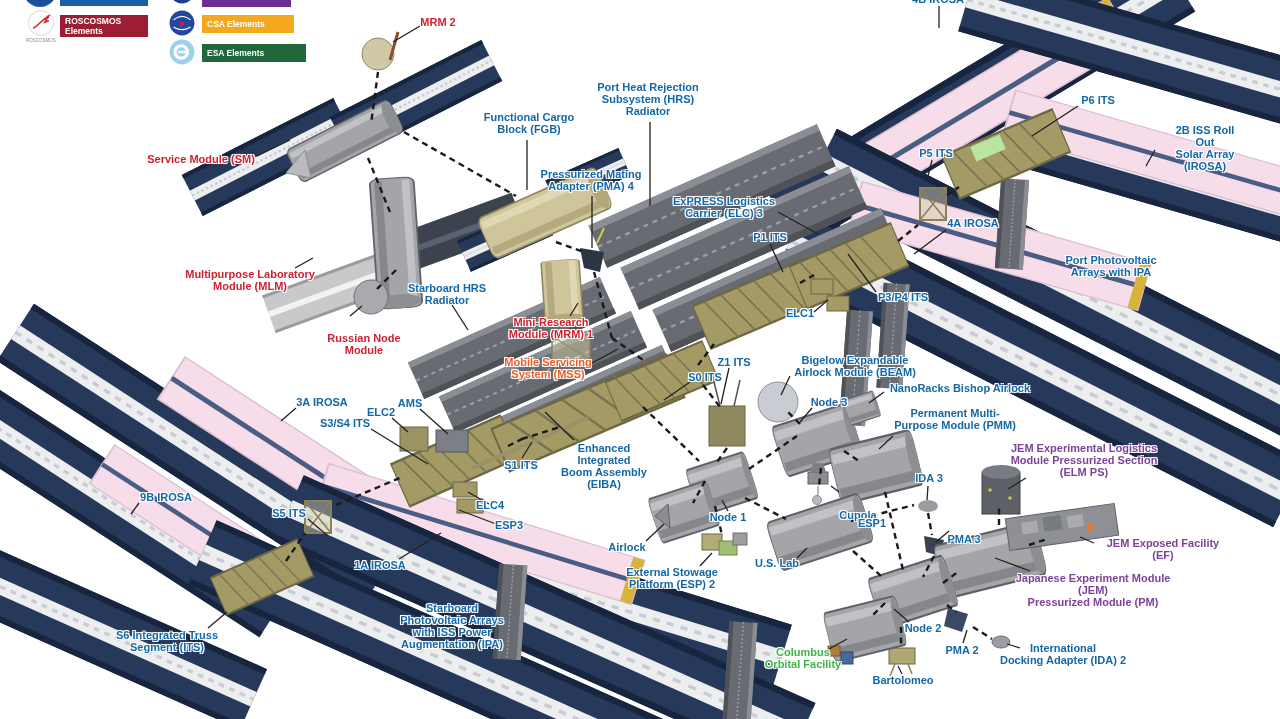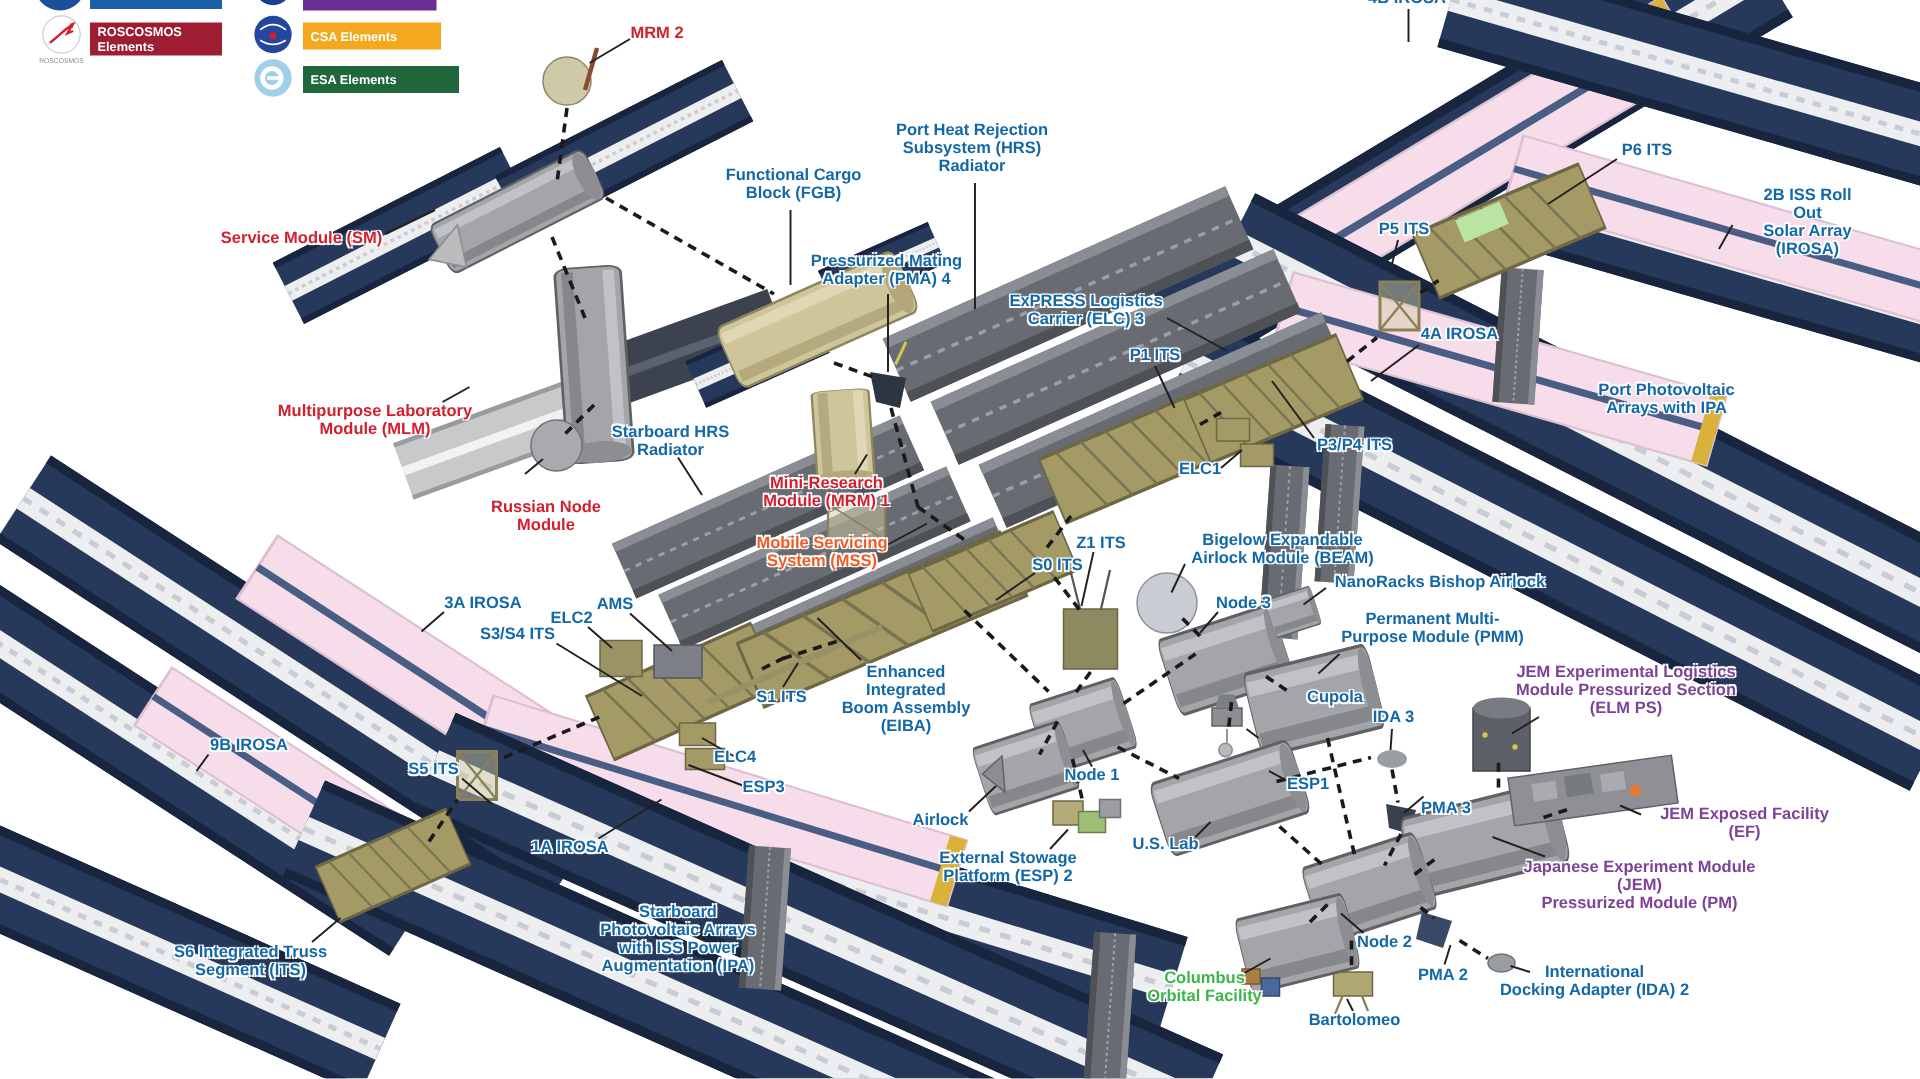--- a/index.html
+++ b/index.html
@@ -410,21 +410,21 @@
       <div class="lbl c-blue" style="left: 289px; top: 507px;">S5 ITS</div>
       <div class="lbl c-blue" style="left: 380px; top: 559px;">1A IROSA</div>
       <div class="lbl c-blue" style="left: 166px; top: 491px;">9B IROSA</div>
       <div class="lbl c-blue" style="left: 167px; top: 629px;">S6 Integrated Truss
 Segment (ITS)</div>
       <div class="lbl c-blue" style="left: 728px; top: 511px;">Node 1</div>
       <div class="lbl c-blue" style="left: 627px; top: 541px;">Airlock</div>
       <div class="lbl c-blue" style="left: 672px; top: 566px;">External Stowage
 Platform (ESP) 2</div>
       <div class="lbl c-blue" style="left: 777px; top: 557px;">U.S. Lab</div>
-      <div class="lbl c-blue" style="left: 858px; top: 459px; margin-left: 32px;">Cupola</div>
+      <div class="lbl c-blue" style="left: 858px; top: 509px;">Cupola</div>
       <div class="lbl c-blue" style="left: 872px; top: 517px;">ESP1</div>
       <div class="lbl c-blue" style="left: 929px; top: 472px;">IDA 3</div>
       <div class="lbl c-blue" style="left: 964px; top: 521px; margin-top: 12px;">PMA 3</div>
       <div class="lbl c-blue" style="left: 452px; top: 602px;">Starboard
 Photovoltaic Arrays
 with ISS Power
 Augmentation (IPA)</div>
       <div class="lbl c-blue" style="left: 923px; top: 622px;">Node 2</div>
       <div class="lbl c-blue" style="left: 962px; top: 644px;">PMA 2</div>
       <div class="lbl c-blue" style="left: 1063px; top: 642px;">International

